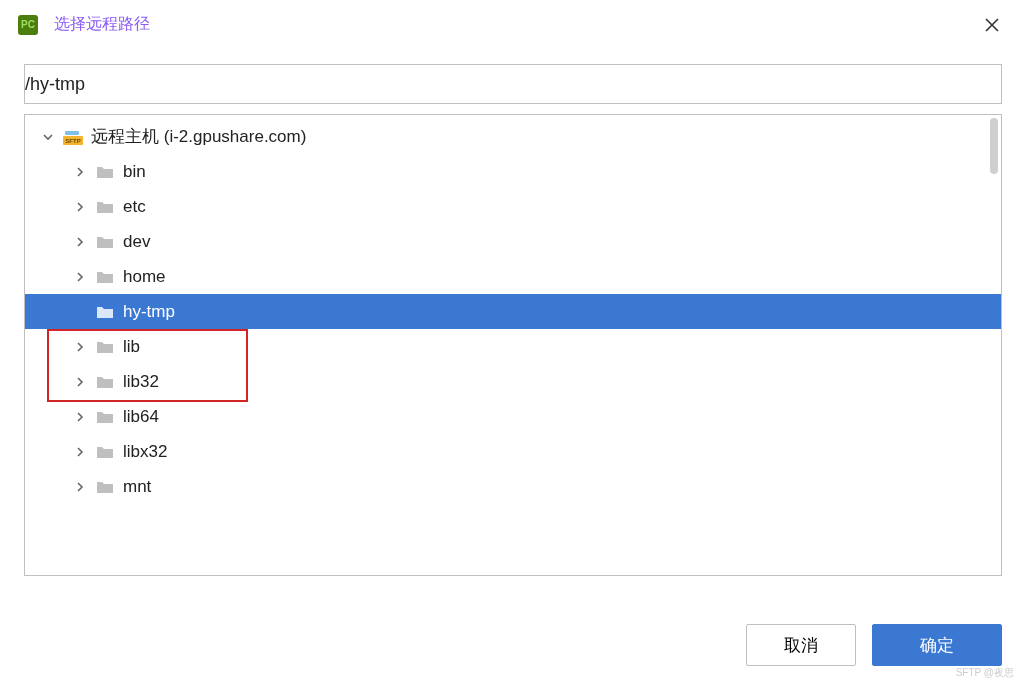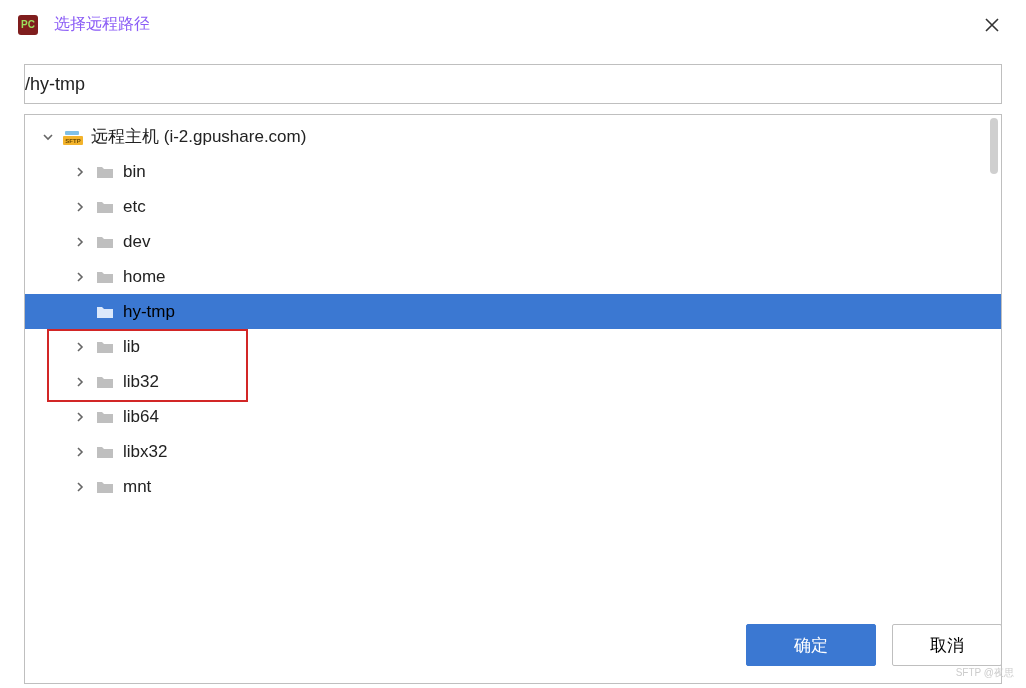--- a/index.html
+++ b/index.html
@@ -15,21 +15,21 @@
     .title-bar {
       height: 50px;
       display: flex;
       align-items: center;
       padding: 0 18px;
       gap: 16px;
       border-bottom: 1px solid transparent;
     }
     .app-icon {
       width: 20px; height: 20px;
-      background: #7f1d1d;
+      background: #4d7c0f;
       border-radius: 3px;
       display: flex; align-items: center; justify-content: center;
       color: #9be05c;
       font-size: 10px;
       font-weight: bold;
       font-family: sans-serif;
     }
     .title-text { font-size: 16px; color: #8b5cf6; flex: 1; }
     .close-btn {
       width: 32px; height: 32px;
@@ -46,41 +46,41 @@
       border: 1px solid #bfbfbf;
       padding: 0 0;
       font-size: 18px;
       color: #222;
       outline: none;
       font-family: inherit;
     }
     .tree-container {
       margin: 8px 24px 0 24px;
       border: 1px solid #bfbfbf;
-      height: 570px;
+      height: 462px;
       overflow: hidden;
       position: relative;
     }
     .tree-body {
       height: 100%;
       overflow-y: auto;
       padding-top: 4px;
     }
     .tree-row {
       height: 35px;
       display: flex;
       align-items: center;
       font-size: 17px;
       color: #222;
       cursor: pointer;
       padding-left: 14px;
     }
     .tree-row.selected {
       background: #3b78d2;
-      color: #000000;
+      color: #ffffff;
     }
     .tree-row.selected .folder-icon svg path { fill: #dbe8fb; }
     .chevron {
       width: 18px; height: 18px;
       display: flex; align-items: center; justify-content: center;
       margin-right: 6px;
       flex-shrink:0;
     }
     .chevron.spacer { visibility: hidden; }
     .sftp-icon {
@@ -310,17 +310,17 @@
       </div>
 
   </div>
   <div class="highlight-box"></div>
   <div class="tree-scrollbar">
     <div class="tree-scrollbar-thumb"></div>
   </div>
 </div>
 
 <div class="button-bar">
+  <button class="btn">取消</button>
   <button class="btn primary">确定</button>
-  <button class="btn">取消</button>
 </div>
 
 <div class="watermark">SFTP @夜思</div>
 
 </body></html>

